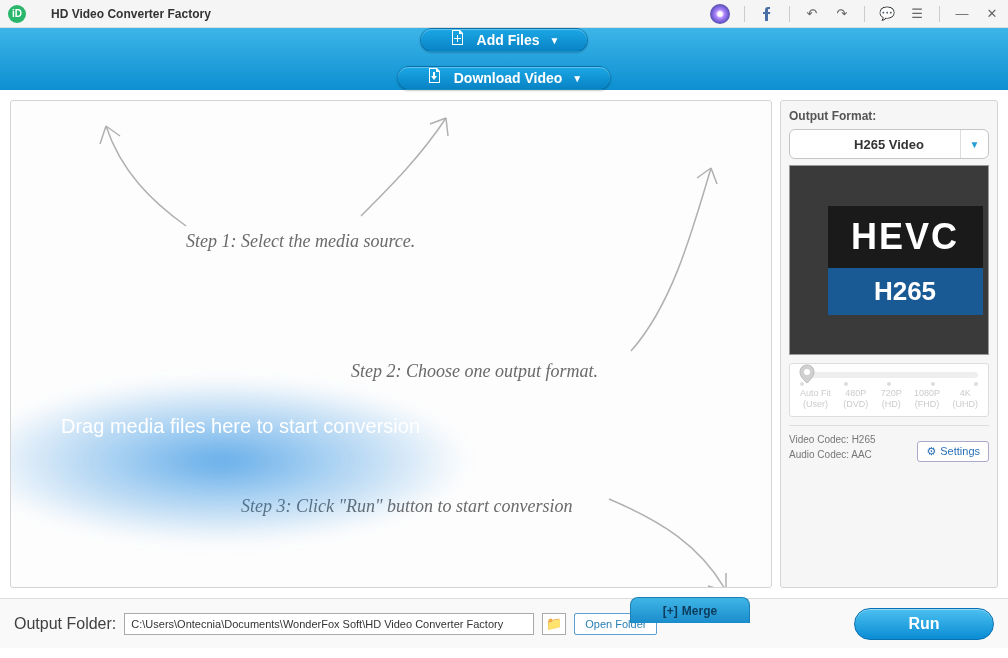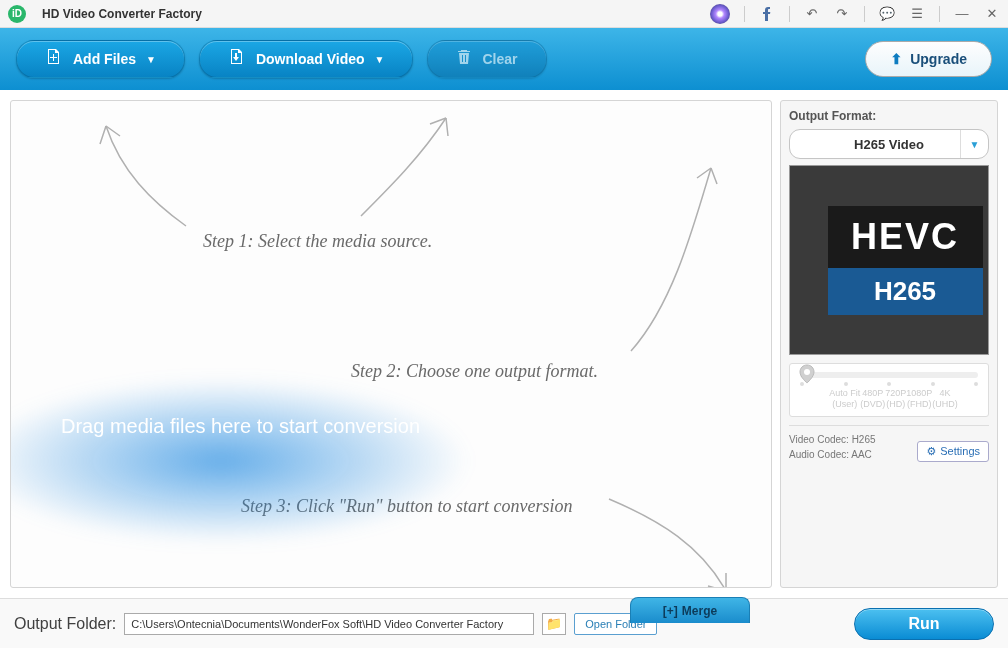--- a/index.html
+++ b/index.html
@@ -1,53 +1,53 @@
 <!DOCTYPE html>
 <html><head>
 <meta charset="utf-8">
 <style>
 * { margin: 0; padding: 0; box-sizing: border-box; font-family: Tahoma, Verdana, sans-serif; }
 body { width: 1008px; height: 658px; background: #fff; overflow: hidden; }
 
 .titlebar { height: 28px; background: #f5f5f5; display: flex; align-items: center; padding: 0 8px; border-bottom: 1px solid #ddd; }
-.titlebar .logo { width: 18px; height: 18px; background: #2ab76b; border-radius: 50%; display: flex; align-items: center; justify-content: center; color: #fff; font-size: 10px; font-weight: bold; margin-right: 16px; }
+.titlebar .logo { width: 18px; height: 18px; background: #2ab76b; border-radius: 50%; display: flex; align-items: center; justify-content: center; color: #fff; font-size: 10px; font-weight: bold; margin-right: 25px; }
 .titlebar .title { font-size: 12px; color: #333; font-weight: bold; }
 .titlebar .right-icons { margin-left: auto; display: flex; align-items: center; gap: 14px; }
 .titlebar .disc { width: 20px; height: 20px; border-radius: 50%; background: radial-gradient(circle, #fff 15%, #b388ff 30%, #6a5acd 60%, #333 100%); }
 .titlebar .sep { width: 1px; height: 16px; background: #ccc; }
 .titlebar .ti-icon { width: 16px; height: 16px; display: flex; align-items: center; justify-content: center; color: #666; cursor: pointer; font-size: 13px; }
 
-.toolbar { height: 62px; background: linear-gradient(180deg, #3db5e8 0%, #0d8fd1 100%); display: flex; align-items: center; padding: 0 16px; gap: 14px; }
+.toolbar { height: 62px; background: linear-gradient(180deg, #3db5e8 0%, #0d8fd1 100%); display: flex; align-items: center; padding: 0 16px; gap: 14px; flex-direction: column; }
 .toolbar .btn { height: 38px; border-radius: 18px; background: linear-gradient(180deg, #1ba7e5 0%, #0883c4 100%); border: 1px solid rgba(0,0,0,0.15); display: flex; align-items: center; justify-content: center; color: #fff; font-size: 14px; font-weight: bold; padding: 0 28px; gap: 10px; cursor: pointer; box-shadow: inset 0 1px 0 rgba(255,255,255,0.3), 0 1px 2px rgba(0,0,0,0.2); }
 .toolbar .btn.disabled { opacity: 0.7; background: linear-gradient(180deg, #1898d6 0%, #0e78b0 100%); color: #d5eaf3; }
 .toolbar .upgrade-btn { margin-left: auto; height: 36px; border-radius: 18px; background: linear-gradient(180deg, #fefefe 0%, #e8f4fa 100%); border: 1px solid #aaa; color: #1a4f7a; font-size: 14px; font-weight: bold; display: flex; align-items: center; padding: 0 24px; gap: 8px; cursor: pointer; }
 .toolbar .upgrade-btn .arrow { color: #0e7cc0; font-size: 14px; }
 .toolbar .tri { font-size: 10px; }
 .toolbar .icon { font-size: 16px; }
 
 .content { height: 508px; display: flex; gap: 8px; padding: 10px; }
 .main-area { flex: 1; border: 1px solid #d5d5d5; border-radius: 3px; position: relative; background: #fdfdfd; overflow: hidden; }
 .main-area .step-text { position: absolute; font-family: "Comic Sans MS", cursive; font-style: italic; color: #6a6a6a; font-size: 18px; }
 .main-area .drag-text { position: absolute; left: 50px; top: 314px; font-size: 20px; color: #fff; z-index: 2; }
 .main-area .blue-glow { position: absolute; left: -60px; top: 270px; width: 540px; height: 180px; background: radial-gradient(ellipse, rgba(37,140,225,0.7) 0%, rgba(37,140,225,0) 65%); filter: blur(8px); }
 
 .side-panel { width: 218px; border: 1px solid #d5d5d5; border-radius: 3px; background: #f6f6f6; padding: 8px; display: flex; flex-direction: column; }
 .side-panel .label { font-size: 12px; color: #555; font-weight: bold; margin-bottom: 6px; }
-.side-panel .format-sel { height: 30px; background: #fff; border: 1px solid #c5c5c5; border-radius: 11px; display: flex; align-items: center; padding: 0 8px; font-size: 13px; font-weight: bold; color: #333; margin-bottom: 6px; cursor: pointer; position: relative; justify-content: center; }
+.side-panel .format-sel { height: 30px; background: #fff; border: 1px solid #c5c5c5; border-radius: 6px; display: flex; align-items: center; padding: 0 8px; font-size: 13px; font-weight: bold; color: #333; margin-bottom: 6px; cursor: pointer; position: relative; justify-content: center; }
 .side-panel .format-sel .drop { position: absolute; right: 0; top: 0; width: 28px; height: 100%; border-left: 1px solid #ddd; display: flex; align-items: center; justify-content: center; color: #2a9fd6; font-size: 10px; }
 .side-panel .preview { height: 190px; background: #3a3a3a; border: 1px solid #999; display: flex; align-items: center; justify-content: center; margin-bottom: 8px; }
 .side-panel .hevc-badge { width: 155px; margin-left: 32px; }
 .side-panel .hevc-top { background: #1a1a1a; color: #fff; font-size: 36px; font-weight: 900; text-align: center; padding: 10px 0; letter-spacing: 2px; font-family: Arial, sans-serif; }
 .side-panel .hevc-bot { background: #1a5a94; color: #fff; font-size: 26px; font-weight: bold; text-align: center; padding: 8px 0; font-family: Arial, sans-serif; }
 .side-panel .slider-area { border: 1px solid #ddd; background: #fff; border-radius: 3px; padding: 8px 10px 6px; margin-bottom: 8px; }
 .side-panel .slider-track { height: 6px; background: #eee; border-radius: 3px; position: relative; margin-bottom: 4px; }
 .side-panel .slider-thumb { position: absolute; left: -2px; top: -9px; width: 18px; height: 22px; display: flex; align-items: center; justify-content: center; }
 .side-panel .dots { display: flex; justify-content: space-between; margin-bottom: 2px; }
 .side-panel .dots span { width: 4px; height: 4px; background: #ddd; border-radius: 50%; }
-.side-panel .res-labels { display: flex; justify-content: center; margin-left: 9px; }
+.side-panel .res-labels { display: flex; justify-content: space-between; }
 .side-panel .res-labels div { text-align: center; font-size: 9px; color: #ccc; line-height: 1.2; }
 .side-panel .codec-row { display: flex; align-items: flex-end; border-top: 1px solid #ddd; padding-top: 6px; }
 .side-panel .codec-info { font-size: 10px; color: #777; line-height: 1.5; }
 .side-panel .settings-btn { margin-left: auto; background: #fff; border: 1px solid #aac; border-radius: 3px; font-size: 11px; color: #2a6fb5; padding: 3px 8px; cursor: pointer; display: flex; align-items: center; gap: 4px; }
 
 .merge-tab { position: absolute; left: 630px; top: 597px; width: 120px; height: 26px; background: linear-gradient(180deg, #3fb5e6 0%, #1a8ccc 100%); border-radius: 8px 8px 0 0; display: flex; align-items: center; justify-content: center; color: #0d3b5a; font-size: 12px; font-weight: bold; cursor: pointer; gap: 4px; border: 1px solid #1a7fb5; border-bottom: none; }
 
 .footer { height: 50px; border-top: 1px solid #ddd; background: #f9f9f9; display: flex; align-items: center; padding: 0 14px; gap: 8px; }
 .footer .of-label { font-size: 16px; color: #404040; }
 .footer .of-path { flex: 0 0 410px; height: 22px; border: 1px solid #aaa; background: #fff; font-size: 11px; color: #333; padding: 0 6px; display: flex; align-items: center; overflow: hidden; white-space: nowrap; }
@@ -126,21 +126,21 @@
       </svg>
     <svg style="position:absolute;left:610px;top:55px;" width="110" height="200">
         <path d="M10 195 C 50 150, 70 80, 90 12" stroke="#b0b0b0" stroke-width="1.5" fill="none"></path>
         <path d="M90 12 l -14 10 M90 12 l 6 16" stroke="#b0b0b0" stroke-width="1.5" fill="none"></path>
       </svg>
     <svg style="position:absolute;left:590px;top:390px;" width="140" height="110">
         <path d="M8 8 C 60 30, 100 55, 125 100" stroke="#b0b0b0" stroke-width="1.5" fill="none"></path>
         <path d="M125 100 l -18 -5 M125 100 l 0 -18" stroke="#b0b0b0" stroke-width="1.5" fill="none"></path>
       </svg>
 
-    <div class="step-text" style="left:192px;top:130px;">Step 1: Select the media source.</div>
+    <div class="step-text" style="left:175px;top:130px;">Step 1: Select the media source.</div>
     <div class="step-text" style="left:340px;top:260px;">Step 2: Choose one output format.</div>
     <div class="step-text" style="left:230px;top:395px;">Step 3: Click "Run" button to start conversion</div>
     <div class="blue-glow"></div>
     <div class="drag-text">Drag media files here to start conversion</div>
   </div>
 
   <div class="side-panel">
     <div class="label">Output Format:</div>
     <div class="format-sel">
       <span>H265 Video</span>

